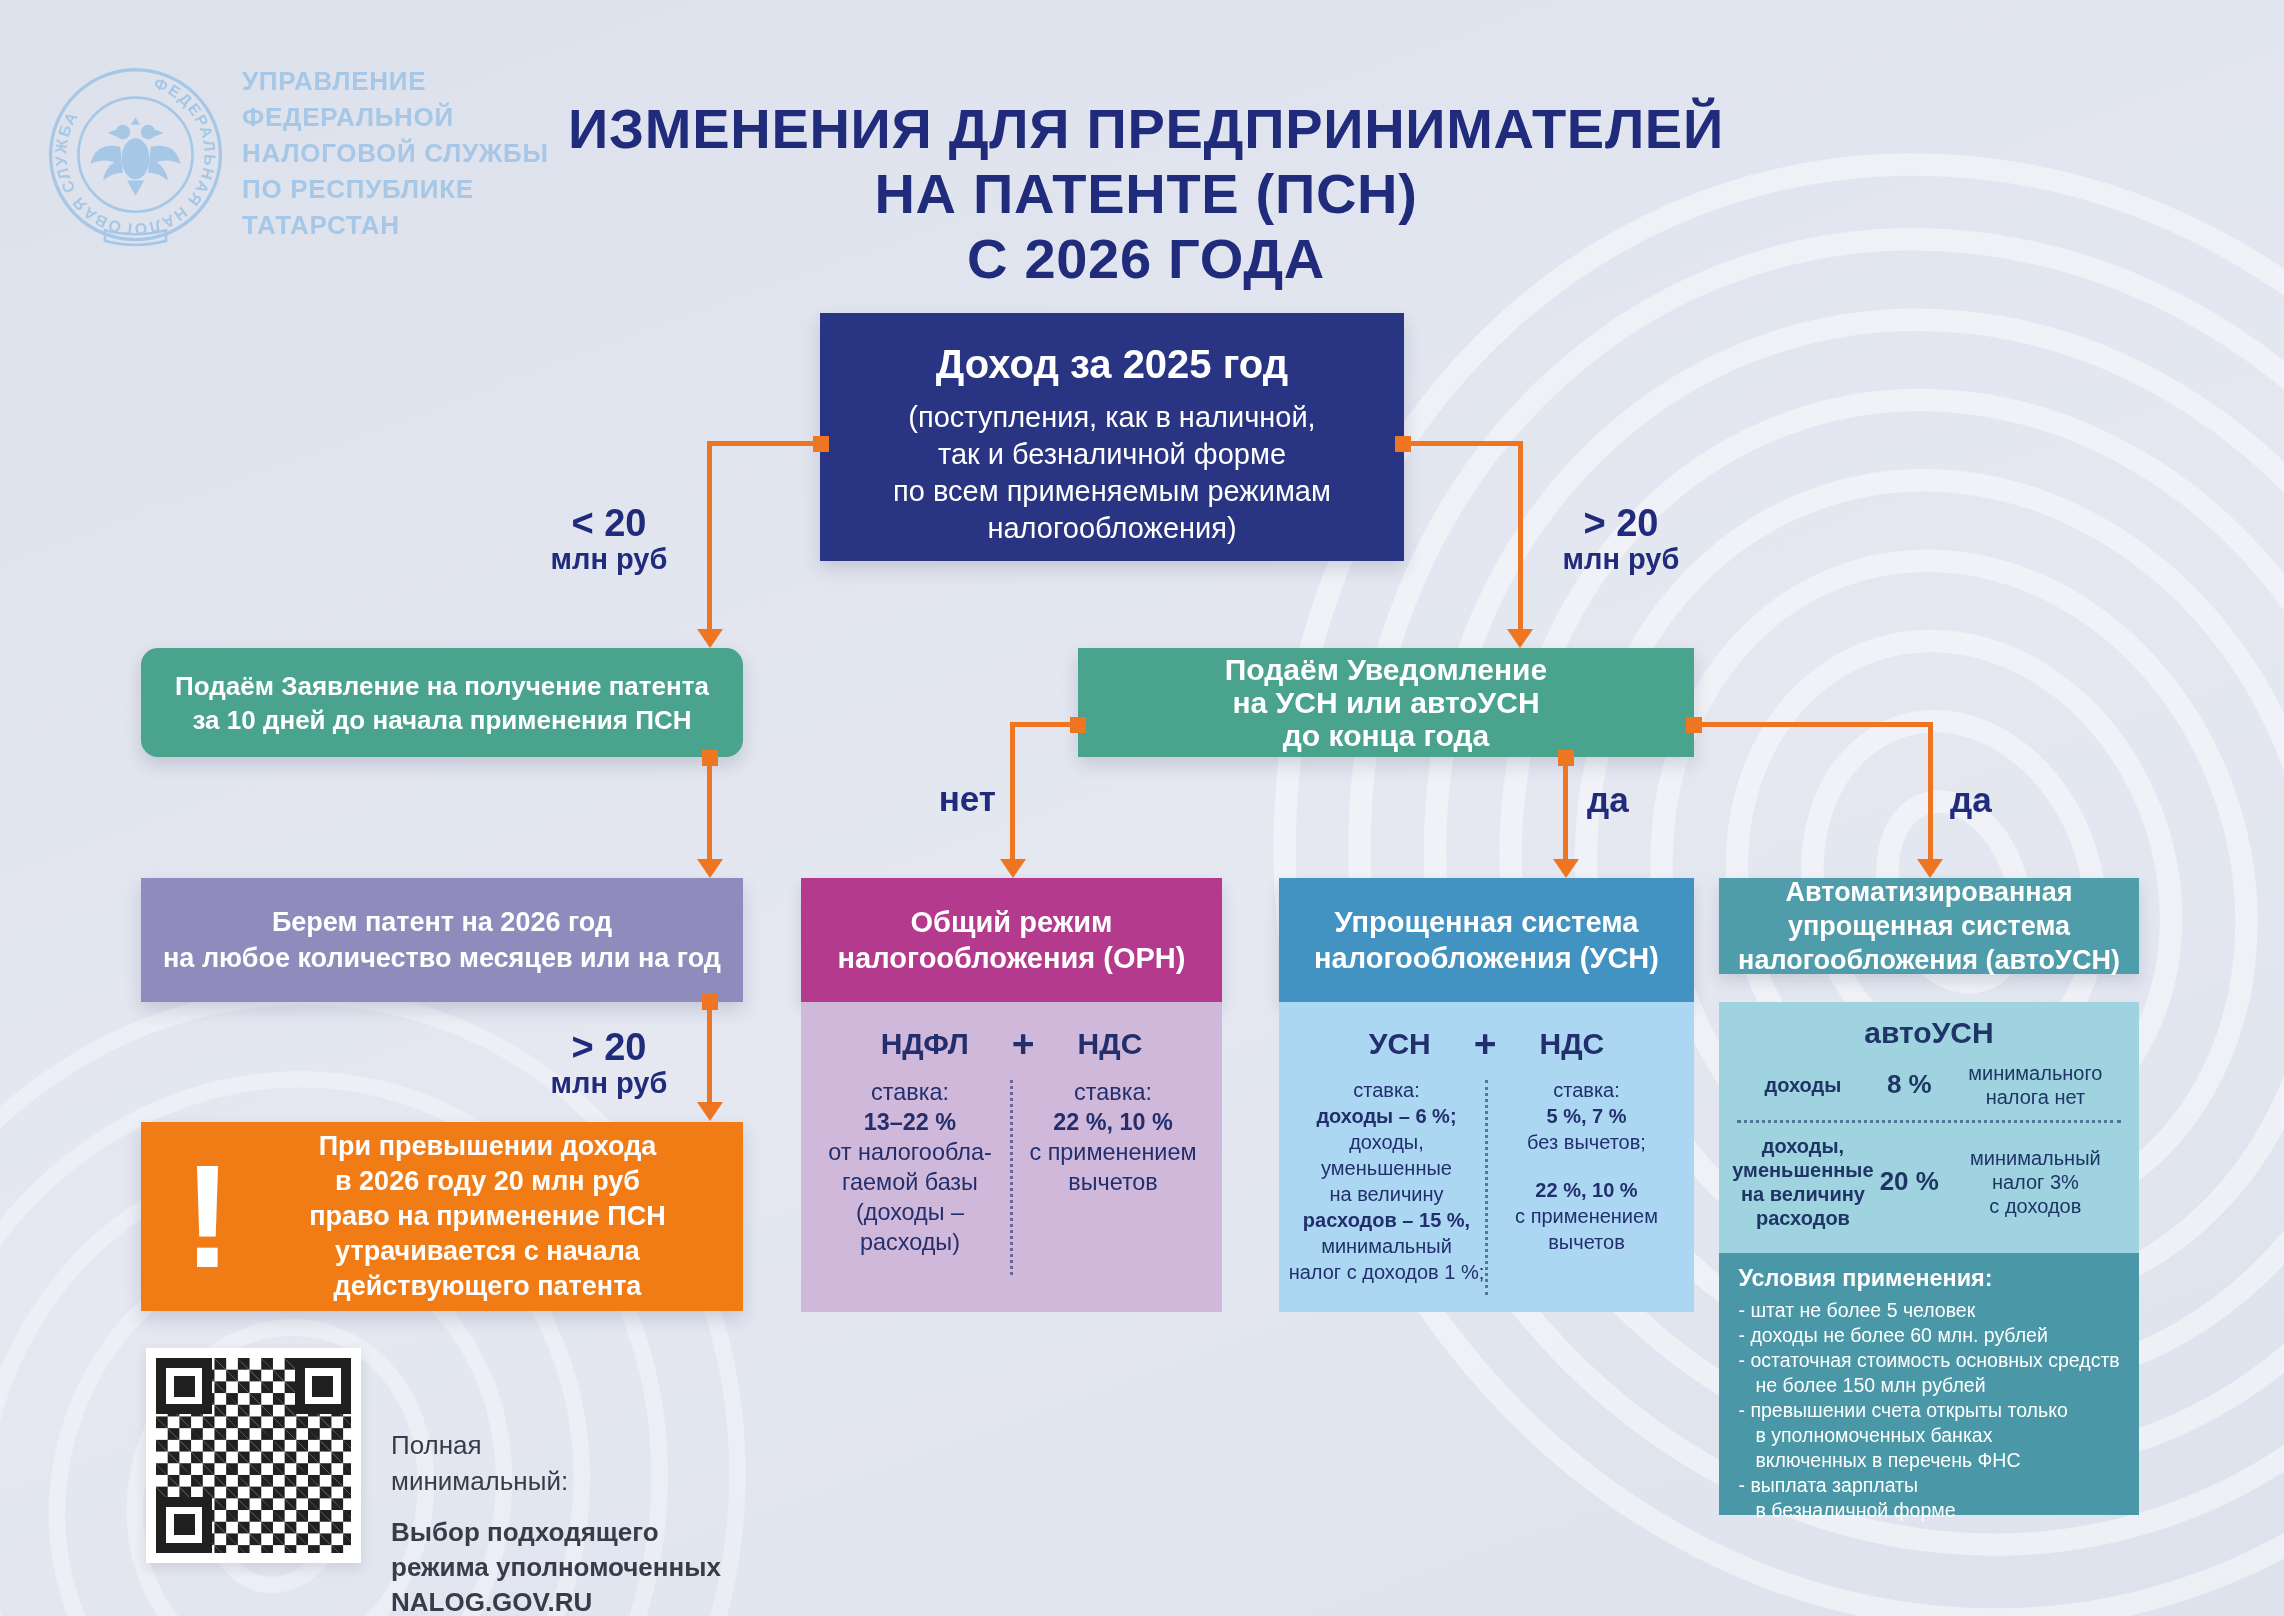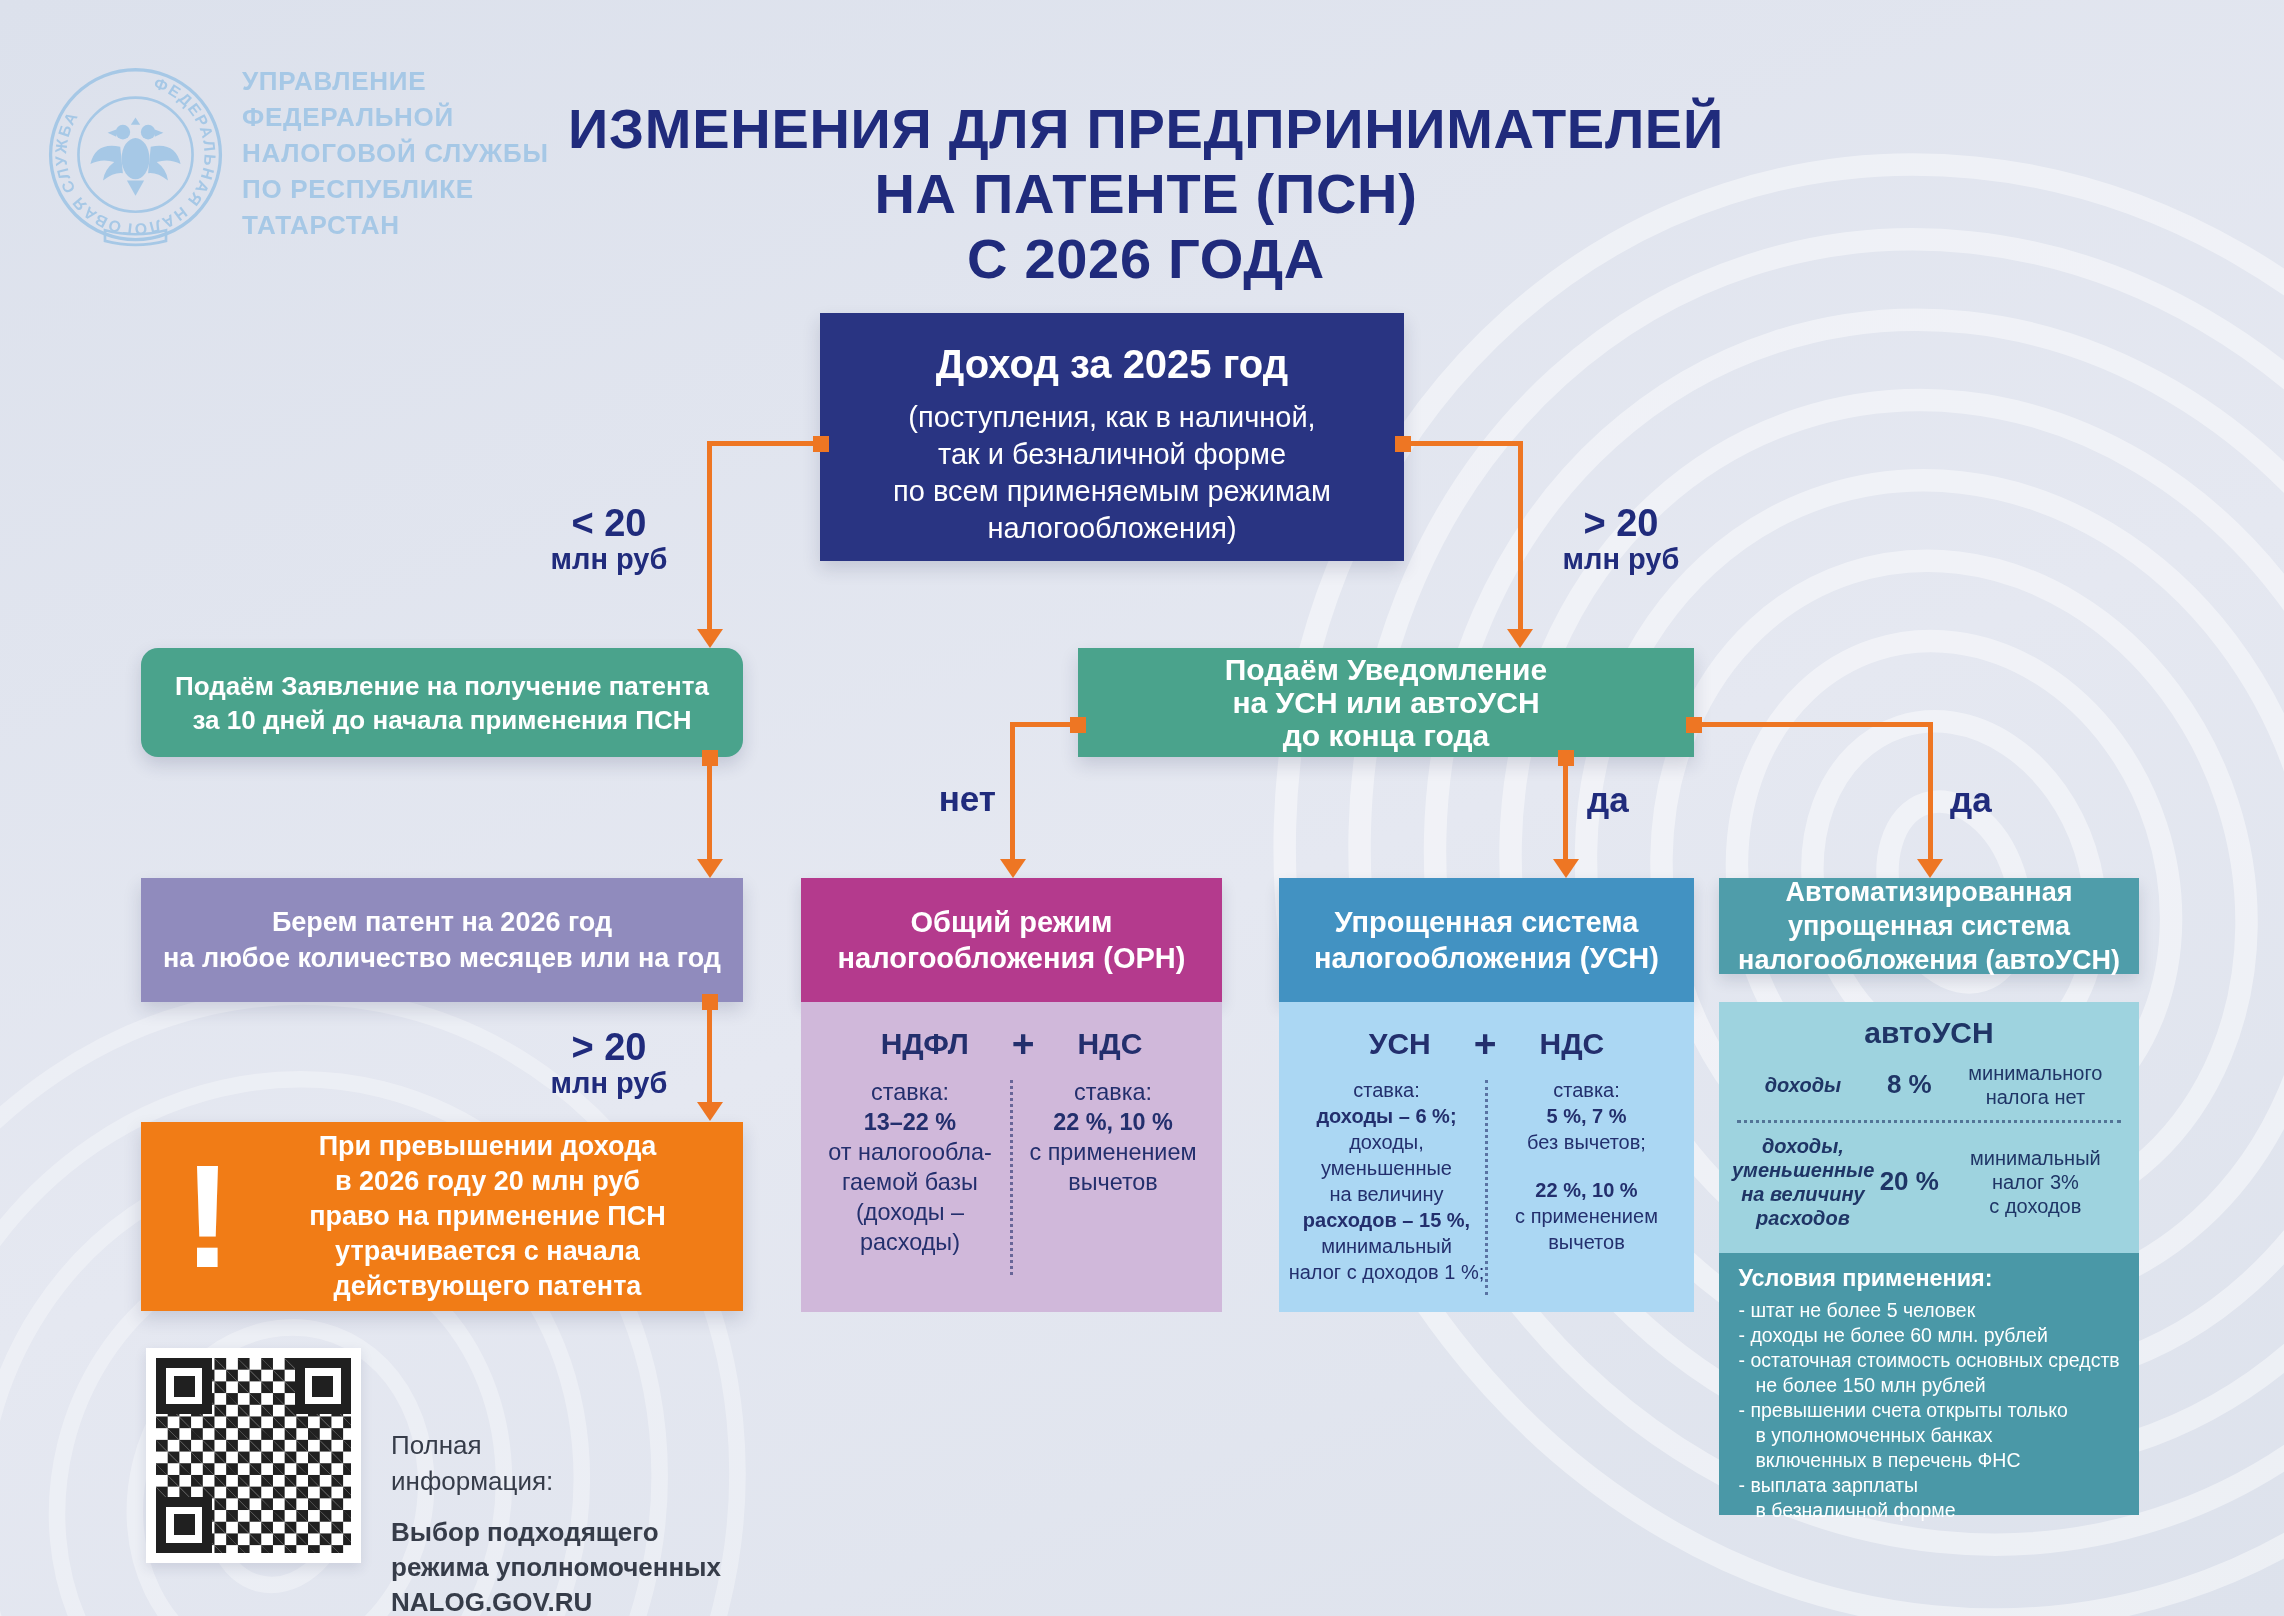--- a/index.html
+++ b/index.html
@@ -64,21 +64,21 @@
   .cols { display:flex; padding:11.7px 9px 0 9px; }
   .cols .col { flex:1; text-align:center; }
   .orn-b .col { font-size:23.4px; line-height:30px; }
   .usn-b .col { font-size:20px; line-height:26px; }
   .col-divider { border-left:3.3px dotted rgba(35,47,109,.6); margin-top:2.6px; }
   .b { font-weight:bold; }
   .gap-top { margin-top:22px; }
 
   .ausn-title { text-align:center; font-size:30px; font-weight:bold; padding-top:14.3px; }
   .ausn-row { display:flex; align-items:center; padding:10.4px 13px 0 13px; }
-  .ausn-row .cell-label { width:36%; text-align:center; font-size:20px; line-height:24px; font-weight:bold;font-style:italic; }
+  .ausn-row .cell-label { width:36%; text-align:center; font-size:20px; line-height:24px; font-weight:bold; }
   .ausn-row .cell-rate { width:18%; text-align:center; font-size:26px; font-weight:bold; }
   .ausn-row .cell-note { width:46%; text-align:center; font-size:20px; line-height:24px; }
   .ausn-divider { border-top:3.3px dotted rgba(31,53,102,.6); margin:11.7px 18px 0 18px; }
 
   .cond-title { font-size:23.4px; font-weight:bold; margin-bottom:6.5px; }
   .cond-item { font-size:19.5px; line-height:25px; }
   .cond-item.indent { padding-left:17px; }
 
   
   .qr { left:146px; top:1348px; width:215px; height:215px; background:#fff; padding:10.4px; box-shadow:0 5.2px 11.7px rgba(30,40,80,.12); }
@@ -350,21 +350,21 @@
 
   <div class="abs qr">
     <div class="qr-inner">
       <div class="qr-finder qr-tl"></div>
       <div class="qr-finder qr-tr"></div>
       <div class="qr-finder qr-bl"></div>
     </div>
   </div>
   <div class="abs footer-text">
     <div>Полная</div>
-    <div>информация:</div>
+    <div>минимальный:</div>
     <div class="footer-bold">
       <div>Выбор подходящего</div>
       <div>режима уполномоченных</div>
       <div>NALOG.GOV.RU</div>
     </div>
   </div>
 
 </div>
 
 

